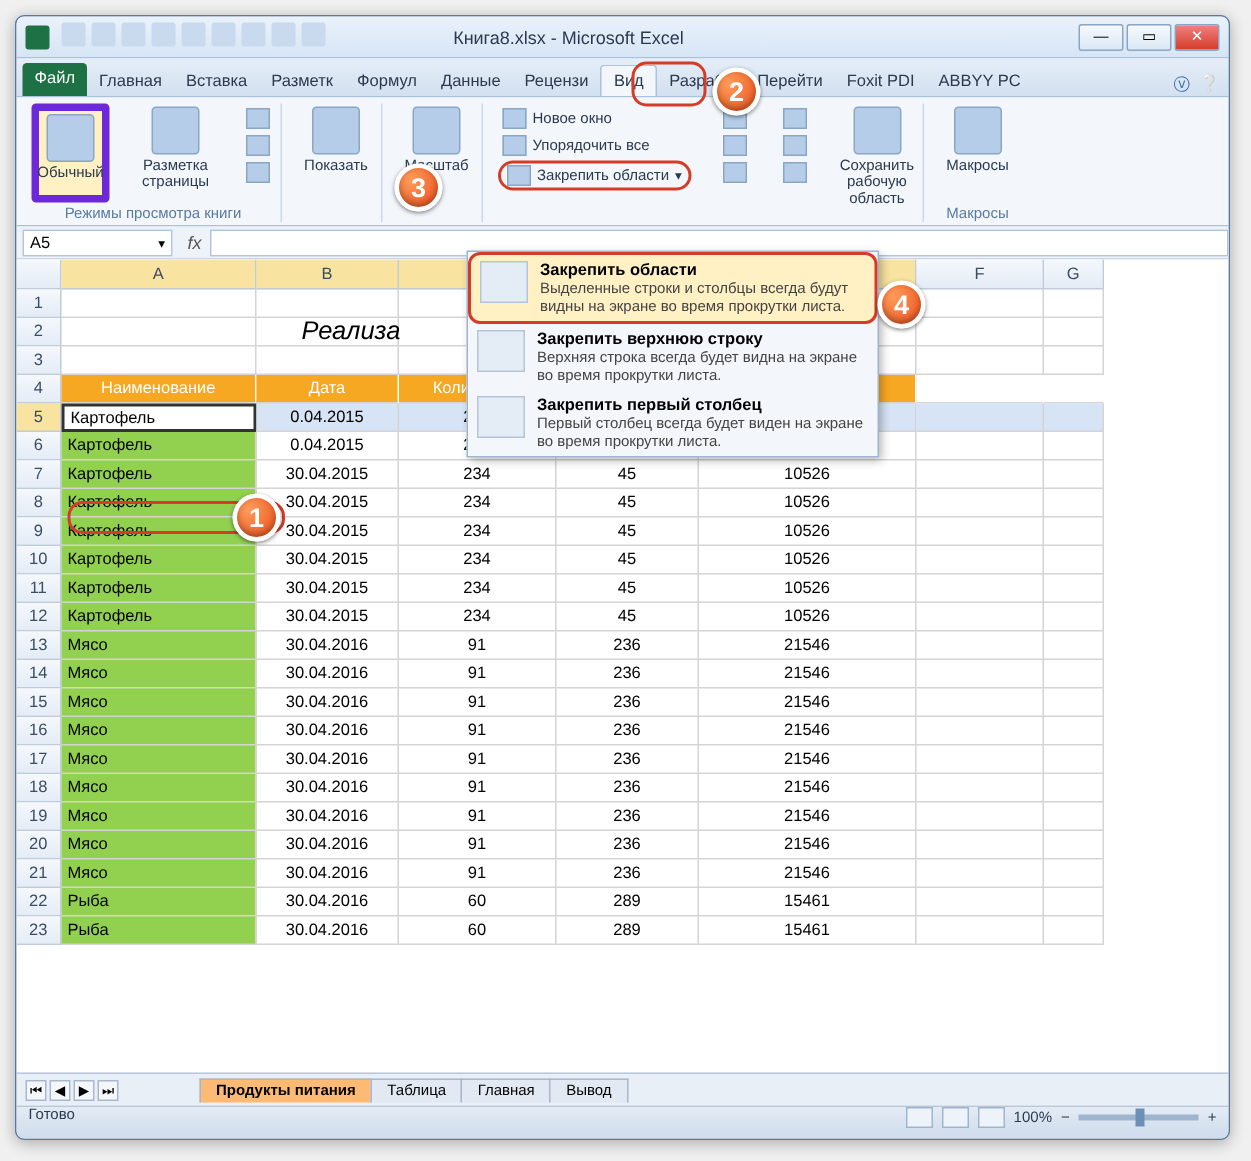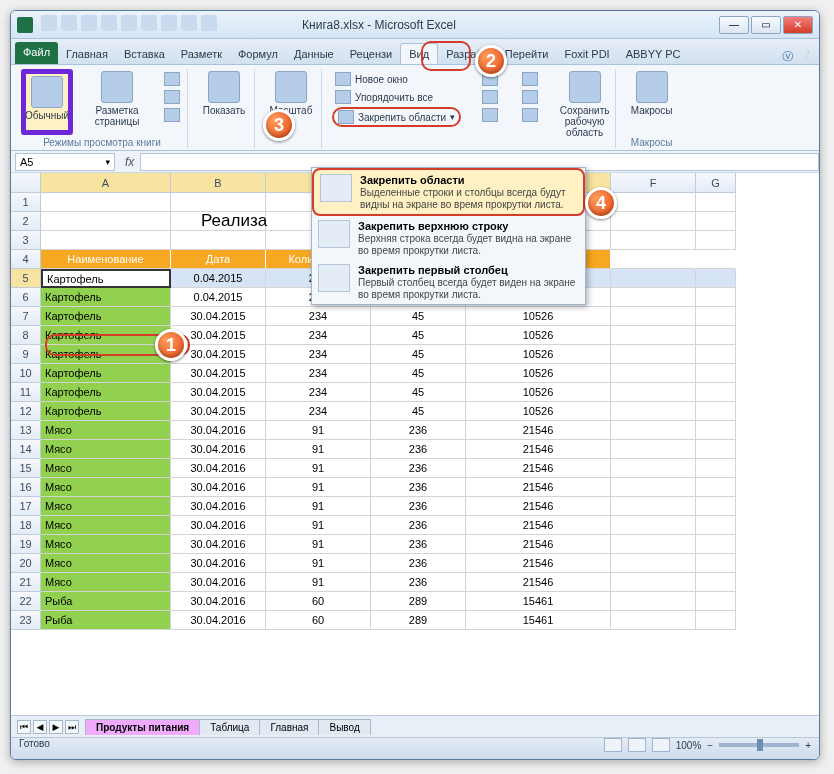--- a/index.html
+++ b/index.html
@@ -49,21 +49,21 @@
   .chdr { height: 20px; }
   .rhdr { width: 30px; height: 19px; }
   .rhdr.sel, .chdr.sel { background: #f8e3a0; }
   .row { display: flex; height: 19px; }
   .cell { border-right: 1px solid #d4d4d4; border-bottom: 1px solid #d4d4d4; font-size: 11px; padding: 1px 4px; overflow: hidden; white-space: nowrap; display: flex; align-items: center; }
   .row.sel .cell { background: #d6e4f5; }
   .cell.sel { border: 2px solid #333; background: #fff !important; }
   .hdr-row .cell { background: #f7a823; color: #fff; font-weight: 500; border-right: 1px solid #fff; justify-content: center; text-align: right; }
   .cell.name { background: #92d050; }
   .cell.date, .cell.num { text-align: center; justify-content: center; }
-  .title-cell { font-size: 17px; padding-left: 30px; }
+  .title-cell { font-style: italic; font-size: 17px; padding-left: 30px; }
   
   .cA { width: 130px; } .cB { width: 95px; } .cC { width: 105px; } .cD { width: 95px; } .cE { width: 145px; } .cF { width: 85px; } .cG { width: 40px; }
   
   .dropdown { position: absolute; top: 156px; left: 300px; width: 275px; background: #f3f7fc; border: 1px solid #a0b4cc; box-shadow: 2px 2px 6px rgba(0,0,0,0.3); font-size: 11px; z-index: 20; }
   .dditem { display: flex; gap: 8px; padding: 4px 6px; }
   .dditem.sel { border: 2px solid #d43c28; border-radius: 8px; background: #fff1c3; }
   .dditem .ic { width: 32px; height: 28px; background: #e4ecf6; border: 1px solid #b5c5d9; flex-shrink: 0; }
   .dditem .txt b { display: block; }
   .dditem .txt span { font-size: 10px; color: #444; }
   
@@ -74,21 +74,21 @@
   .co4 { top: 176px; left: 574px; }
   
   .tabring { position: absolute; top: 30px; left: 410px; width: 50px; height: 30px; border: 2px solid #d43c28; border-radius: 10px; z-index: 15; pointer-events: none; }
   
   .rowring { position: absolute; top: 323px; left: 34px; width: 145px; height: 22px; border: 2px solid #d43c28; border-radius: 10px; z-index: 15; pointer-events: none; }
   
   .sheettabs { height: 22px; background: #e9eff7; border-top: 1px solid #b8c7d9; display: flex; align-items: center; font-size: 10px; padding-left: 6px; gap: 0; }
   .sheettabs .nav { display: flex; gap: 2px; margin-right: 6px; }
   .sheettabs .navbtn { width: 14px; height: 14px; border: 1px solid #a7b8cd; background: #f4f7fb; font-size: 9px; text-align: center; line-height: 12px; }
   .stab { padding: 2px 10px; border: 1px solid #a7b8cd; border-bottom: none; background: #e2e9f3; margin-right: -1px; }
-  .stab.active { background: #f0abfc; font-weight: bold; }
+  .stab.active { background: #fdba74; font-weight: bold; margin-left: 48px; }
   .statusbar { height: 22px; background: linear-gradient(#e3ebf5,#cfdcec); border-top: 1px solid #b8c7d9; display: flex; align-items: flex-start; font-size: 10px; padding: 0 8px; color: #2b3a4d; }
   .statusbar .right { margin-left: auto; display: flex; align-items: center; gap: 6px; }
   .zoomslider { width: 80px; height: 4px; background: #9fb5cf; position: relative; }
   .zoomslider .thumb { position: absolute; left: 38px; top: -4px; width: 6px; height: 12px; background: #6e8fb5; }
   .viewbtn { width: 18px; height: 14px; border: 1px solid #9fb5cf; background: #eef3fa; }
 </style>
 </head>
 <body>
 
 <div class="window">

